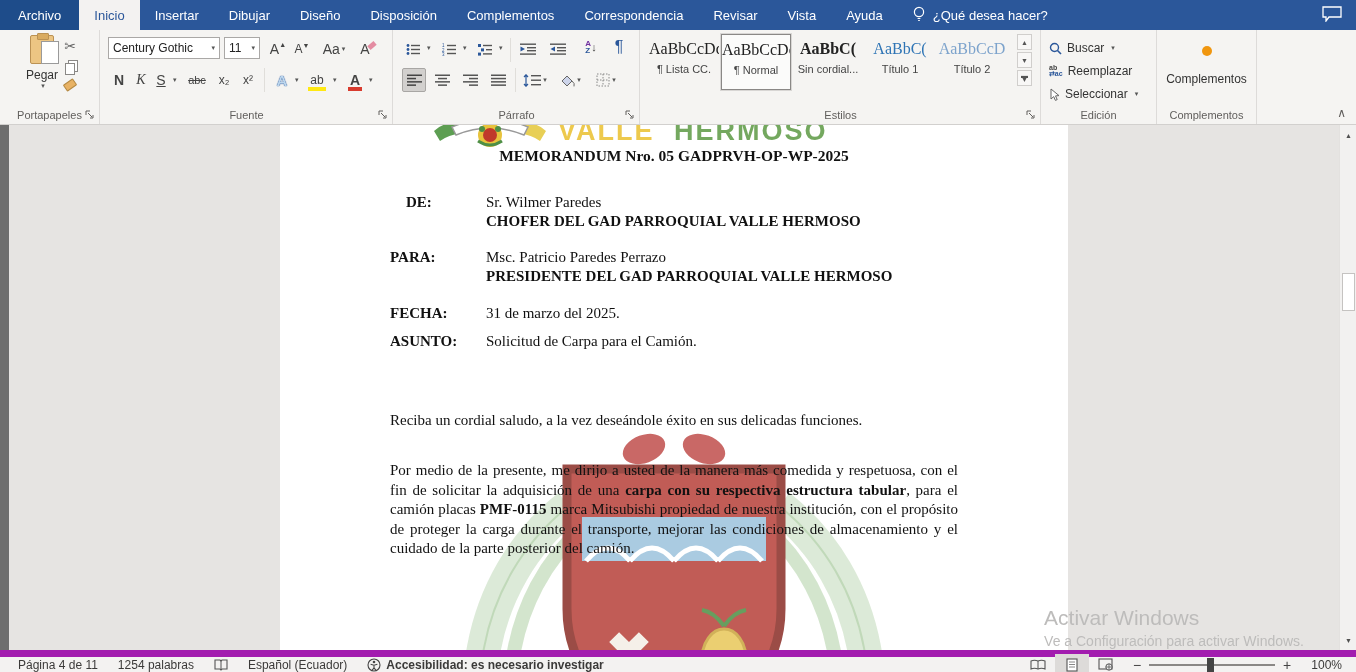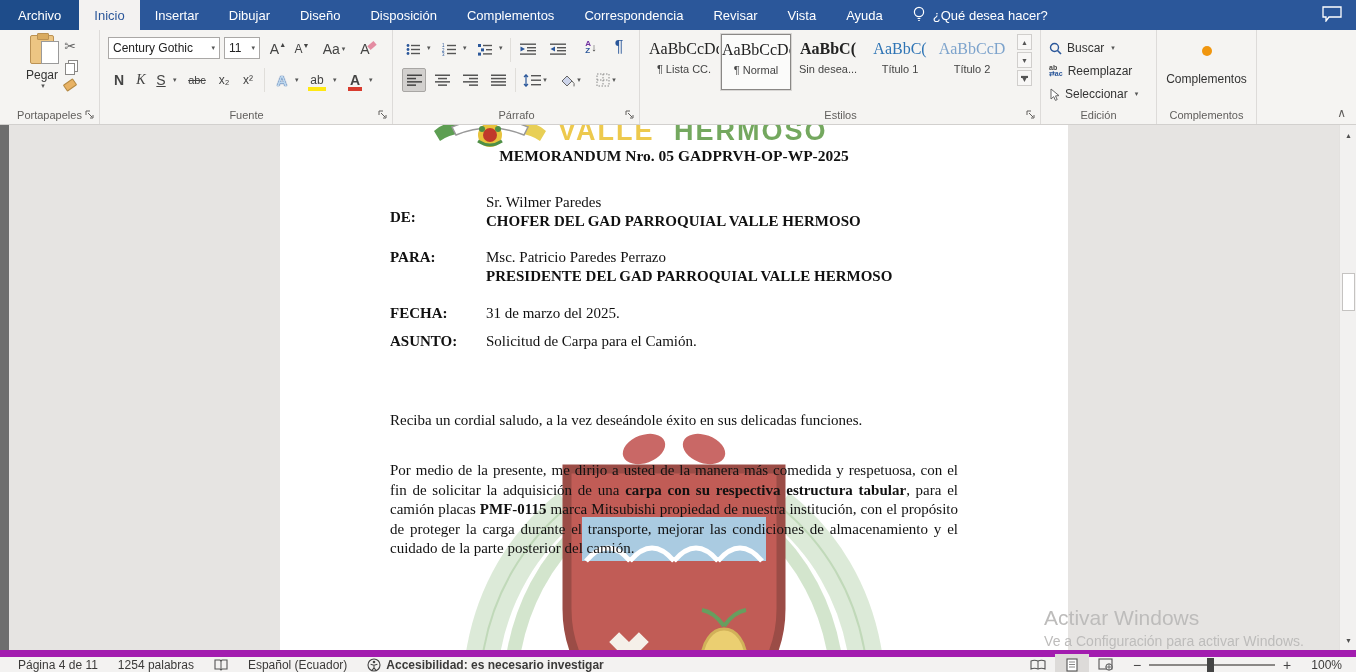--- a/index.html
+++ b/index.html
@@ -332,21 +332,21 @@
     <div class="stycard" style="left:8px;">
       <div class="prev">AaBbCcDd</div>
       <div class="slab">¶ Lista CC.</div>
     </div>
     <div class="stycard sty-selected" style="left:80px;">
       <div class="prev">AaBbCcDc</div>
       <div class="slab">¶ Normal</div>
     </div>
     <div class="stycard" style="left:152px;">
       <div class="prev" style="font-weight:bold;">AaBbC(</div>
-      <div class="slab">Sin desea...</div>
+      <div class="slab">Sin cordial...</div>
     </div>
     <div class="stycard" style="left:224px;">
       <div class="prev" style="color:#2e74b5;">AaBbC(</div>
       <div class="slab">Título 1</div>
     </div>
     <div class="stycard" style="left:296px;">
       <div class="prev" style="color:#7da3cc;">AaBbCcD</div>
       <div class="slab">Título 2</div>
     </div>
     <div class="sty-scroll">
@@ -434,21 +434,21 @@
       <circle cx="68" cy="20" r="3" fill="#4e8f45"></circle>
     </svg>
     <span class="logo-text">
       <span class="lt-yellow">VALLE</span>
       <span class="lt-green">HERMOSO</span>
     </span>
   </div>
 
   <div class="doc-title">MEMORANDUM Nro. 05 GADPRVH-OP-WP-2025</div>
 
-  <div class="f-label" style="top:84px;">DE:</div>
+  <div class="f-label" style="top:69px;margin-left:16px;">DE:</div>
   <div class="f-val" style="top:69px;">Sr. Wilmer Paredes</div>
   <div class="f-val f-bold" style="top:88px;">CHOFER DEL GAD PARROQUIAL VALLE HERMOSO</div>
 
   <div class="f-label" style="top:124px;">PARA:</div>
   <div class="f-val" style="top:124px;">Msc. Patricio Paredes Perrazo</div>
   <div class="f-val f-bold" style="top:143px;">PRESIDENTE DEL GAD PARROQUIAL VALLE HERMOSO</div>
 
   <div class="f-label" style="top:180px;">FECHA:</div>
   <div class="f-val" style="top:180px;">31 de marzo del 2025.</div>
 

